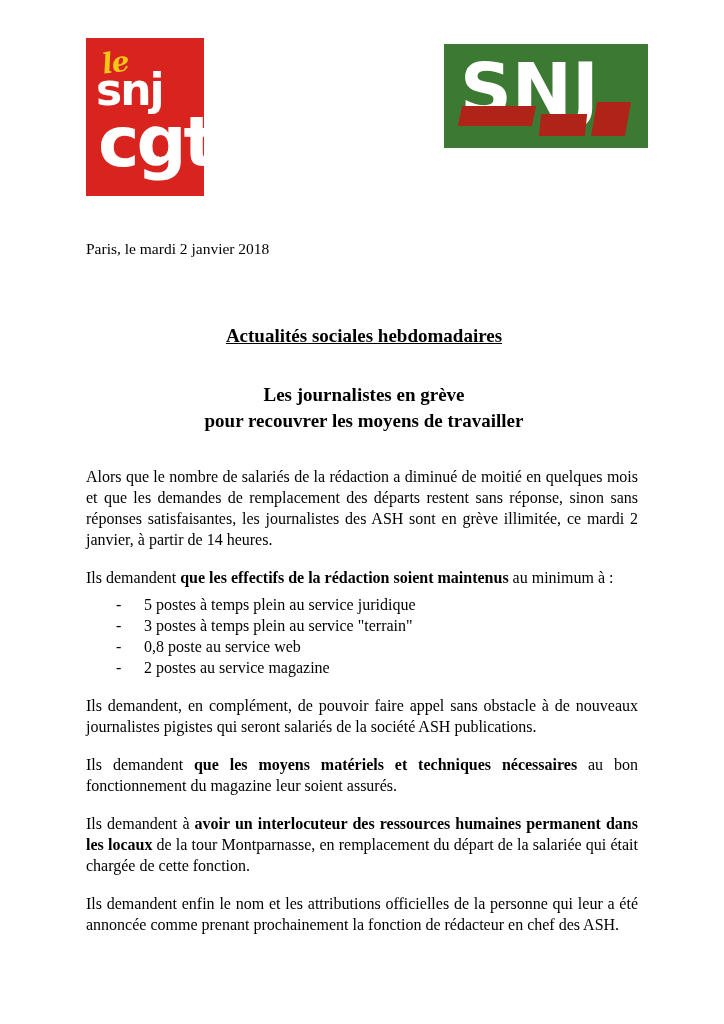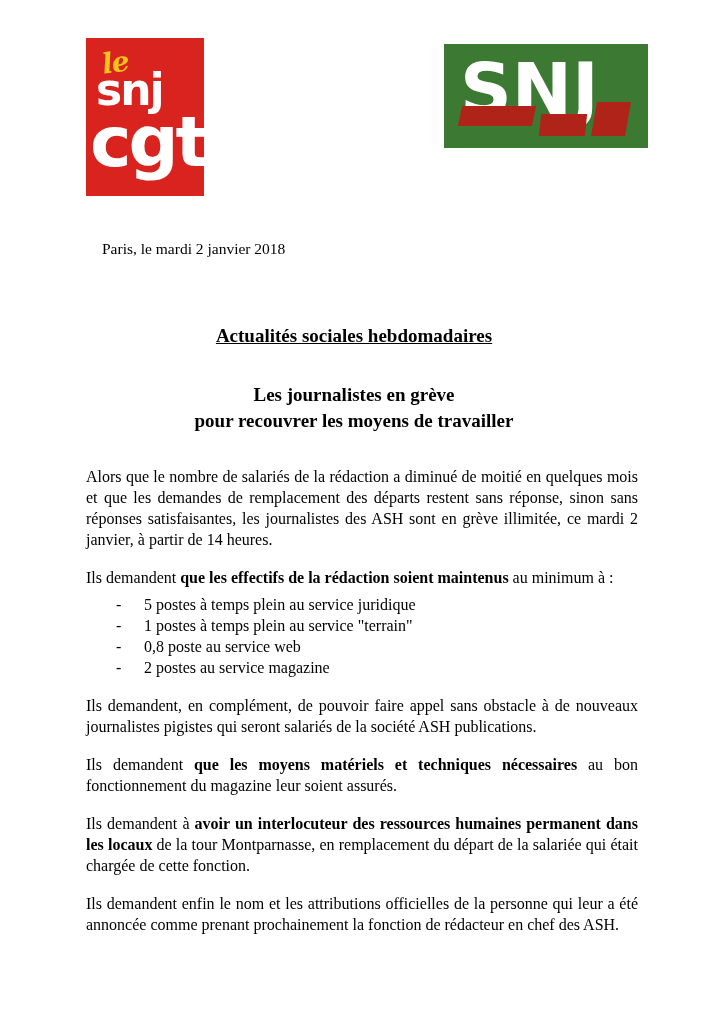--- a/index.html
+++ b/index.html
@@ -61,21 +61,21 @@
     top: 30px;
     font-family: "DejaVu Sans", sans-serif;
     font-weight: bold;
     font-size: 44px;
     line-height: 44px;
     color: #ffffff;
     letter-spacing: -2px;
   }
   .logo-cgt .cgt {
     position: absolute;
-    left: 4px;
+    left: 12px;
     top: 68px;
     font-family: "DejaVu Sans", sans-serif;
     font-weight: bold;
     font-size: 70px;
     line-height: 72px;
     color: #ffffff;
     letter-spacing: -3px;
   }
 
   .logo-snj {
@@ -122,29 +122,29 @@
     top: 58px;
     width: 34px;
     height: 34px;
     background: #b02318;
     transform: skewX(-10deg);
   }
 
   
   .date {
     position: absolute;
-    left: 102px;
+    left: 86px;
     top: 240px;
     font-size: 15.5px;
     font-family: "Liberation Serif", serif;
   }
 
   .titles {
     position: absolute;
-    left: 2px;
+    left: 12px;
     top: 322px;
     width: 704px;
     text-align: center;
   }
   .title-main {
     font-size: 19px;
     font-weight: bold;
     text-decoration: underline;
     line-height: 28px;
   }
@@ -233,21 +233,21 @@
       <span>Ils demandent </span><b>que les effectifs de la rédaction soient maintenus</b><span> au minimum à :</span>
     </p>
 
     <ul class="demands">
       <li>
         <span class="dash">-</span>
         <span>5 postes à temps plein au service juridique</span>
       </li>
       <li>
         <span class="dash">-</span>
-        <span>1 postes à temps plein au service "terrain"</span>
+        <span>3 postes à temps plein au service "terrain"</span>
       </li>
       <li>
         <span class="dash">-</span>
         <span>0,8 poste au service web</span>
       </li>
       <li>
         <span class="dash">-</span>
         <span>2 postes au service magazine</span>
       </li>
     </ul>

